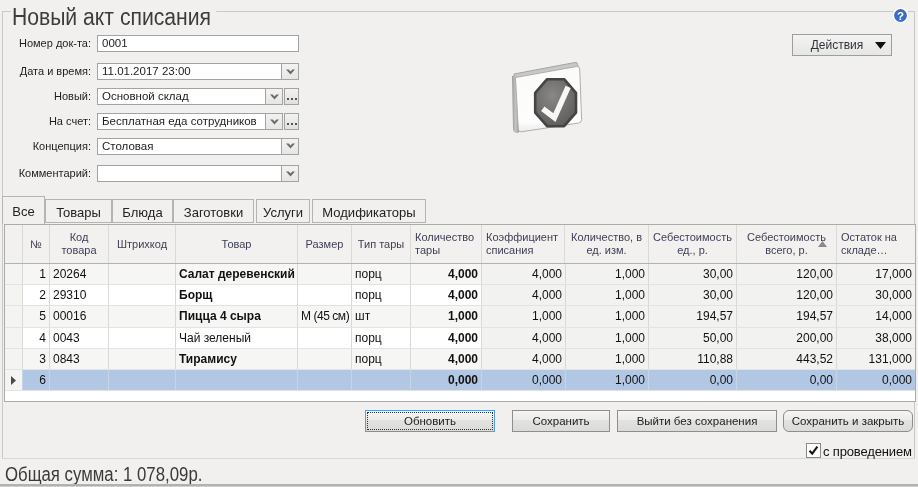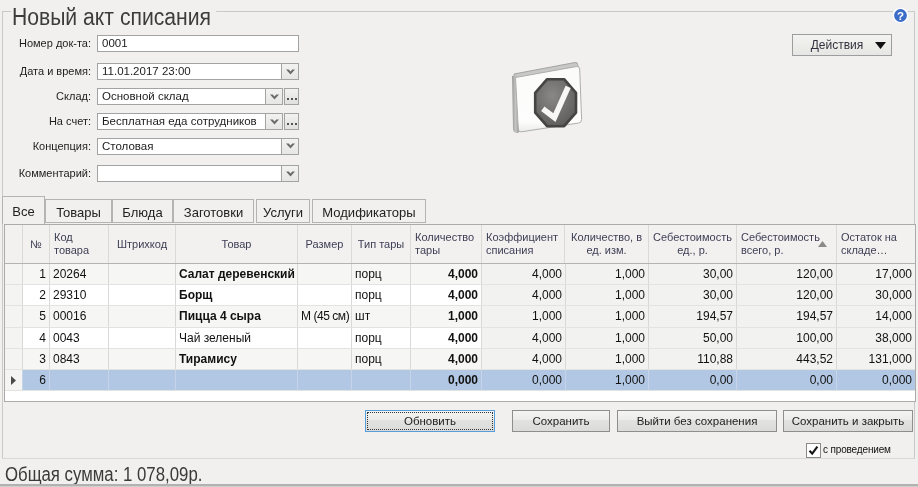--- a/index.html
+++ b/index.html
@@ -59,21 +59,21 @@
 
   <div class="abs flabel" style="top:63px">Дата и время:</div>
   <div class="abs finput" style="top:63px;width:202px">11.01.2017 23:00
     <span class="combobtn">
         <svg width="9" height="6" viewBox="0 0 9 6">
           <polygon points="0,0.5 2.7,0.5 4.5,2.6 6.3,0.5 9,0.5 4.5,5.6" fill="#6b6b6b"></polygon>
         </svg>
       </span>
   </div>
 
-  <div class="abs flabel" style="top:88px">Склад:</div>
+  <div class="abs flabel" style="top:88px">Новый:</div>
   <div class="abs finput" style="top:88px;width:186px">Основной склад
     <span class="combobtn">
         <svg width="9" height="6" viewBox="0 0 9 6">
           <polygon points="0,0.5 2.7,0.5 4.5,2.6 6.3,0.5 9,0.5 4.5,5.6" fill="#6b6b6b"></polygon>
         </svg>
       </span>
   </div>
   <div class="abs dotbtn" style="top:88px">
       <span class="dots">
         <i></i>
@@ -152,30 +152,30 @@
   <div class="abs tab" style="left:45px;top:199px;width:67px;height:24px;line-height:25px;border-bottom:1px solid #b4b4b0;">Товары</div>
   <div class="abs tab" style="left:112px;top:199px;width:61px;height:24px;line-height:25px;border-bottom:1px solid #b4b4b0;">Блюда</div>
   <div class="abs tab" style="left:173px;top:199px;width:81px;height:24px;line-height:25px;border-bottom:1px solid #b4b4b0;">Заготовки</div>
   <div class="abs tab" style="left:256px;top:199px;width:54px;height:24px;line-height:25px;border-bottom:1px solid #b4b4b0;">Услуги</div>
   <div class="abs tab" style="left:312px;top:199px;width:114px;height:24px;line-height:25px;border-bottom:1px solid #b4b4b0;">Модификаторы</div>
 
   <div id="grid" class="abs">
     <div class="hrow">
       <div class="hc" style="width:18px"></div>
       <div class="hc" style="width:27px;align-items:center;text-align:center">№</div>
-      <div class="hc" style="width:59px;align-items:center;text-align:left">Код товара</div>
+      <div class="hc" style="width:59px;align-items:center;text-align:center">Код товара</div>
       <div class="hc" style="width:67px;align-items:center;text-align:center">Штрихкод</div>
       <div class="hc" style="width:122px;align-items:center;text-align:center">Товар</div>
       <div class="hc" style="width:54px;align-items:center;text-align:center">Размер</div>
       <div class="hc" style="width:59px;align-items:center;text-align:center">Тип тары</div>
       <div class="hc" style="width:71px">Количество тары</div>
       <div class="hc" style="width:83px">Коэффициент списания</div>
       <div class="hc" style="width:84px;align-items:center;text-align:center">Количество, в ед. изм.</div>
       <div class="hc" style="width:88px;align-items:center;text-align:center">Себестоимость ед., р.</div>
-      <div class="hc" style="width:100px;align-items:center;position:relative">Себестоимость всего, р.<svg width="9" height="6" viewBox="0 0 9 6" style="position:absolute;right:9px;top:16px">
+      <div class="hc" style="width:100px;align-items:center;text-align:center;position:relative">Себестоимость всего, р.<svg width="9" height="6" viewBox="0 0 9 6" style="position:absolute;right:9px;top:16px">
             <polygon points="4.5,0 9,6 0,6" fill="#8a8a88"></polygon>
           </svg></div>
       <div class="hc" style="width:78px;border-right:none">Остаток на складе…</div>
     </div>
   <div class="drow odd">
         <div class="dc selc" style="width:18px;justify-content:center;padding:0"></div>
         <div class="dc num w" style="width:27px">1</div>
         <div class="dc w" style="width:59px">20264</div>
         <div class="dc w" style="width:67px"></div>
         <div class="dc w" style="width:122px;font-weight:bold">Салат деревенский</div>
@@ -223,21 +223,21 @@
         <div class="dc num w" style="width:27px">4</div>
         <div class="dc w" style="width:59px">0043</div>
         <div class="dc w" style="width:67px"></div>
         <div class="dc w" style="width:122px;font-weight:normal">Чай зеленый</div>
         <div class="dc w" style="width:54px;letter-spacing:-0.45px"></div>
         <div class="dc w" style="width:59px">порц</div>
         <div class="dc num w" style="width:71px;font-weight:bold">4,000</div>
         <div class="dc num ro" style="width:84px">4,000</div>
         <div class="dc num ro" style="width:83px">1,000</div>
         <div class="dc num ro" style="width:88px">50,00</div>
-        <div class="dc num ro" style="width:100px">100,00</div>
+        <div class="dc num ro" style="width:100px">200,00</div>
         <div class="dc num ro" style="width:78px;border-right:none">38,000</div>
       </div>
       <div class="drow odd">
         <div class="dc selc" style="width:18px;justify-content:center;padding:0"></div>
         <div class="dc num w" style="width:27px">3</div>
         <div class="dc w" style="width:59px">0843</div>
         <div class="dc w" style="width:67px"></div>
         <div class="dc w" style="width:122px;font-weight:bold">Тирамису</div>
         <div class="dc w" style="width:54px;letter-spacing:-0.45px"></div>
         <div class="dc w" style="width:59px">порц</div>
@@ -265,24 +265,24 @@
         <div class="dc num ro" style="width:83px">1,000</div>
         <div class="dc num ro" style="width:88px">0,00</div>
         <div class="dc num ro" style="width:100px">0,00</div>
         <div class="dc num ro" style="width:78px;border-right:none">0,000</div>
       </div>
     </div>
 
   <div id="updbtn" class="abs btn" style="left:365px;width:130px;"><span class="inner"></span>Обновить</div>
   <div class="abs btn" style="left:512px;width:98px;">Сохранить</div>
   <div class="abs btn" style="left:617px;width:160px;">Выйти без сохранения</div>
-  <div class="abs btn" style="left:783px;width:130px;">Сохранить и закрыть</div>
+  <div class="abs btn" style="left:783px;width:130px;border-radius:6px;">Сохранить и закрыть</div>
 
   <div class="abs" style="left:806px;top:443px;width:13px;height:13px;background:#fff;border:1px solid #8a8a8a;">
     <svg width="13" height="13" viewBox="0 0 13 13" style="position:absolute;left:0;top:0">
         <path d="M2.5,6.8 L5.2,9.6 L10.4,2.6" fill="none" stroke="#151515" stroke-width="2.1"></path>
       </svg>
   </div>
-  <div class="abs" style="left:823px;top:444px;font-size:10px;color:#111;letter-spacing:-0.15px;">с проведением</div>
+  <div class="abs" style="left:823px;top:444px;font-size:13px;color:#111;letter-spacing:-0.15px;">с проведением</div>
 
   <div id="totalsum" class="abs">Общая сумма: 1 078,09р.</div>
   <div id="bottomedge" class="abs"></div>
 </div>
 
 </body></html>

